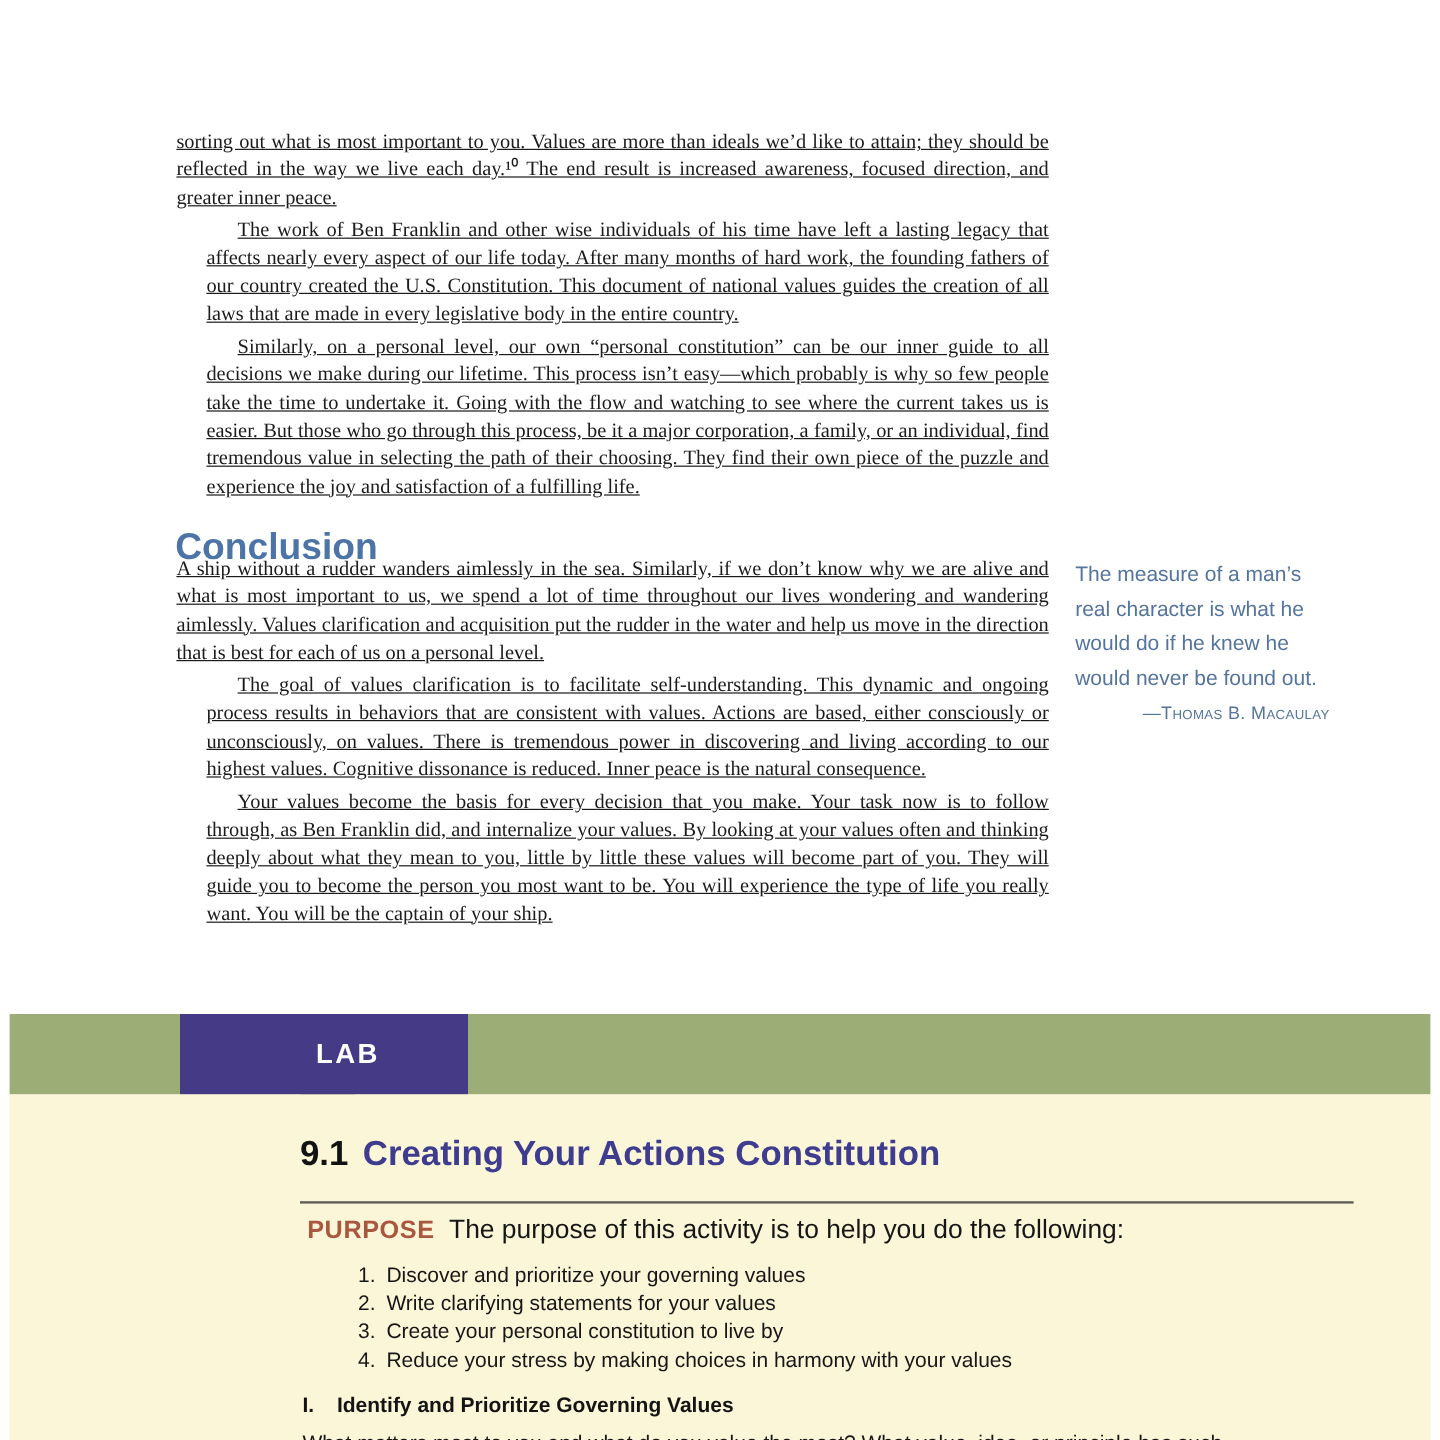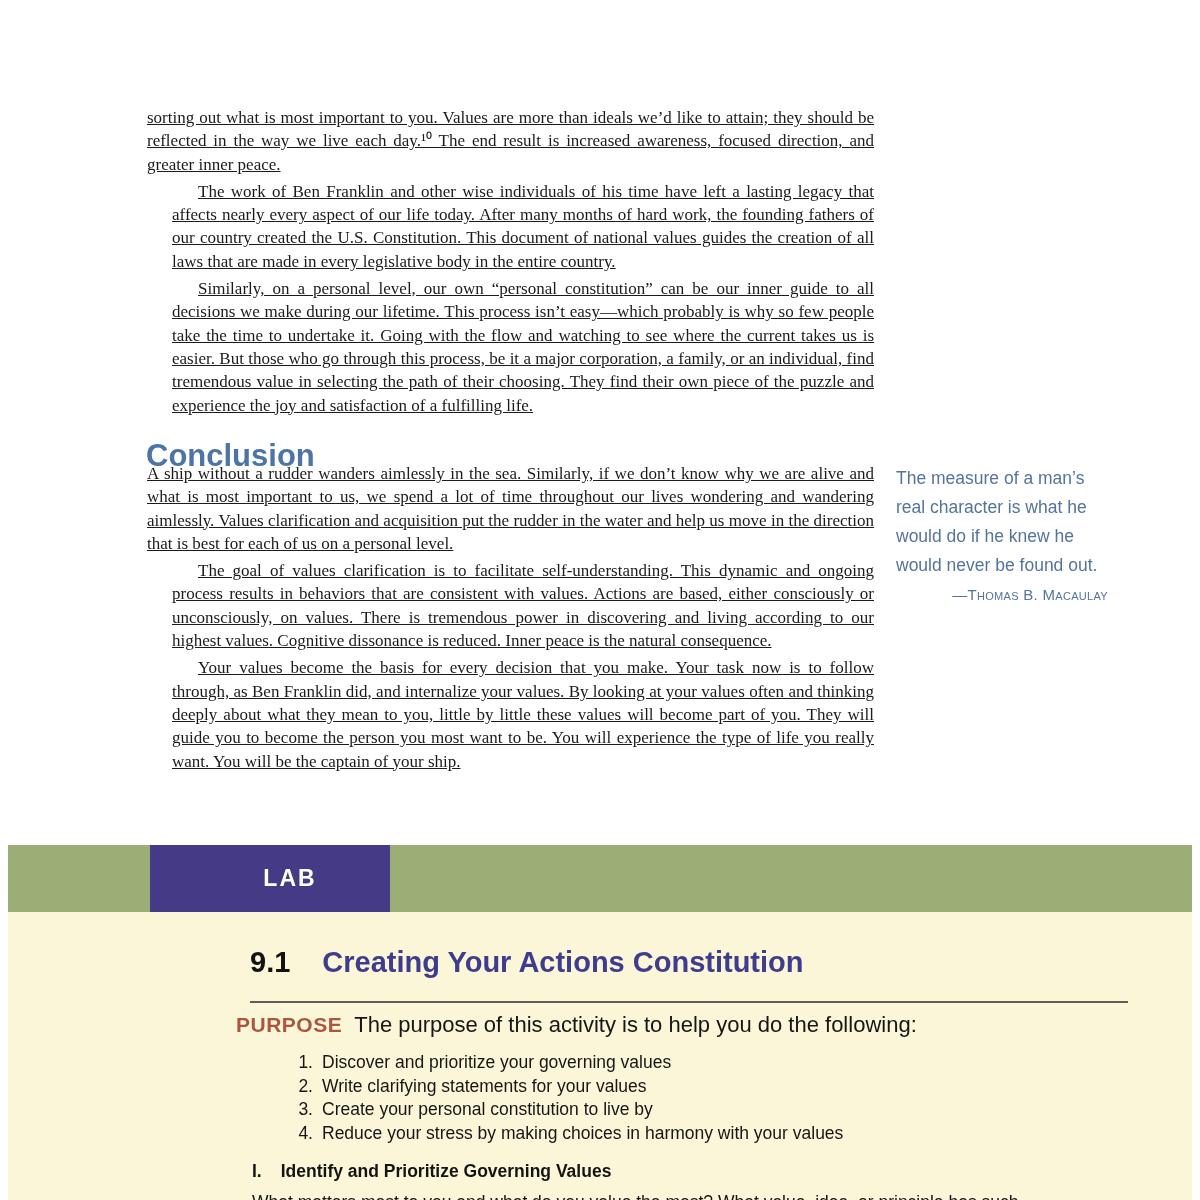--- a/index.html
+++ b/index.html
@@ -91,31 +91,31 @@
   .yellow-panel {
     position:absolute; left:8px; top:912px;
     width:1184px; height:288px;
     background:var(--yellow-panel, #fbf6d8);
     overflow:hidden;
     font-family:"Liberation Sans", sans-serif;
   }
   .activity-title {
     position:absolute; left:242px; top:34px;
     font-weight:bold; font-size:29px;
-    display:flex; gap:32px; align-items:flex-start;
+    display:flex; gap:12px; align-items:flex-start;
   }
   .activity-number { color:#121212; }
   .activity-name  { color:var(--title-purple, #3e3c8f); }
   .title-rule {
     position:absolute; left:242px; top:89px;
     width:878px; height:2px;
     background:#5f5f57;
   }
   .purpose-line {
-    position:absolute; left:228px; top:100px;
+    position:absolute; left:248px; top:100px;
     display:flex; gap:12px; align-items:baseline;
   }
   .purpose-label {
     font-weight:bold; font-size:21px; letter-spacing:0.5px;
     color:var(--purpose-red, #a9573f);
   }
   .purpose-intro { font-size:22px; color:#161616; }
 
   .goals-list { position:absolute; left:287px; top:139px; }
   .goal-item {

